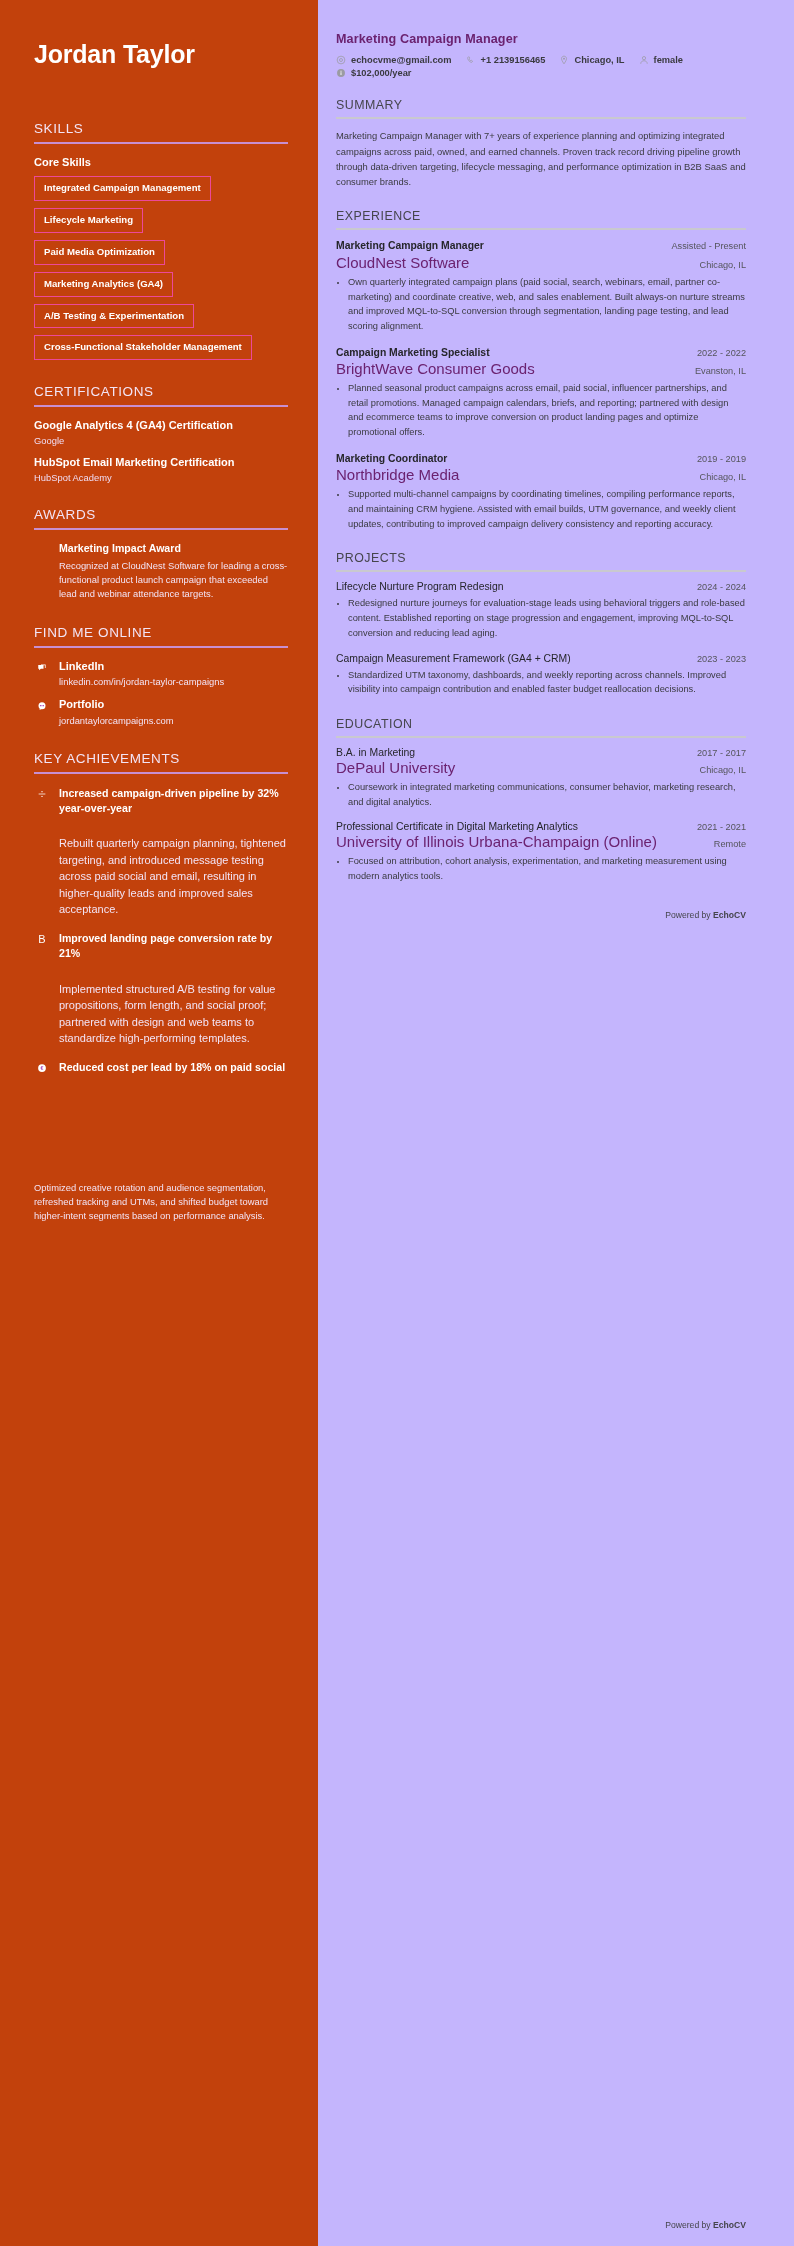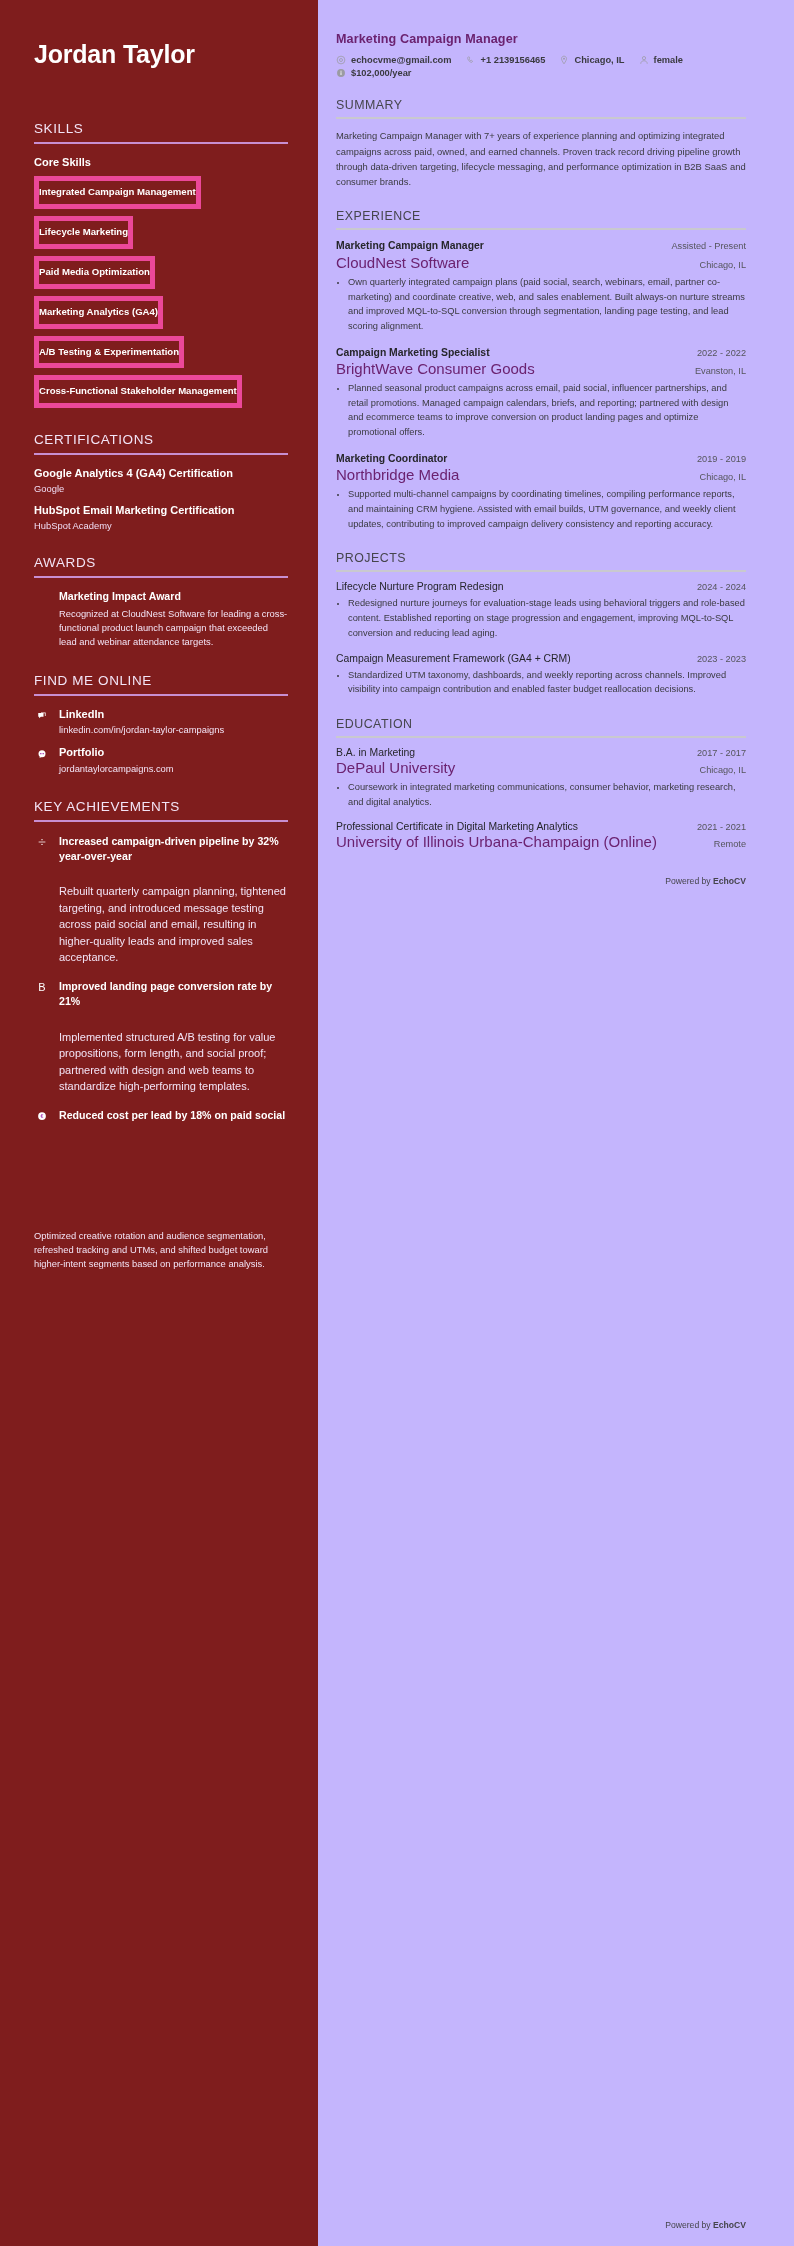--- a/index.html
+++ b/index.html
@@ -11,21 +11,21 @@
     font-family: "Liberation Sans", sans-serif;
     color: #2e2e33;
     position: relative;
   }
   .page { display: flex; width: 794px; min-height: 2246px; align-items: stretch; }
 
   
   .sidebar {
     width: 318px;
     flex: 0 0 318px;
-    background: #7f1d1d;
+    background: #c2410c;
     color: #ffffff;
     padding: 34px 30px 40px 34px;
   }
   .name {
     font-size: 25px;
     font-weight: 700;
     letter-spacing: -0.2px;
     line-height: 1.15;
     margin: 6px 0 52px 0;
     color: #ffffff;
@@ -45,26 +45,26 @@
     border: 0;
   }
   .sb-sub {
     font-size: 11px;
     font-weight: 700;
     color: #ffffff;
     margin: 2px 0 8px 0;
   }
   .chips { display: flex; flex-direction: column; gap: 7px; }
   .chip {
-    border: 5px solid #ec4899;
+    border: 1px solid #ec4899;
     color: #ffffff;
     font-size: 9.6px;
     font-weight: 700;
     line-height: 1.35;
-    padding: 5px 0;
+    padding: 5px 9px;
     display: inline-block;
     align-self: flex-start;
     max-width: 100%;
   }
   .cert-item { margin-bottom: 10px; }
   .cert-name { font-size: 11px; font-weight: 700; color: #ffffff; line-height: 1.25; }
   .cert-org { font-size: 9.4px; font-weight: 400; color: #f0dcf3; margin-top: 2px; }
 
   .award-row { display: flex; gap: 9px; align-items: flex-start; }
   .award-icon {
@@ -455,20 +455,23 @@
           </div>
           <div class="entry">
             <div class="entry-head">
               <div class="edu-title">Professional Certificate in Digital Marketing Analytics</div>
               <div class="entry-dates">2021 - 2021</div>
             </div>
             <div class="entry-sub">
               <div class="entry-org">University of Illinois Urbana-Champaign (Online)</div>
               <div class="entry-loc">Remote</div>
             </div>
+            <ul class="bullets">
+              <li>Focused on attribution, cohort analysis, experimentation, and marketing measurement using modern analytics tools.</li>
+            </ul>
           </div>
         </div>
     </section>
 
     <div class="powered">
       <span>Powered by </span><b>EchoCV</b>
     </div>
 
   </main>
 </div>

